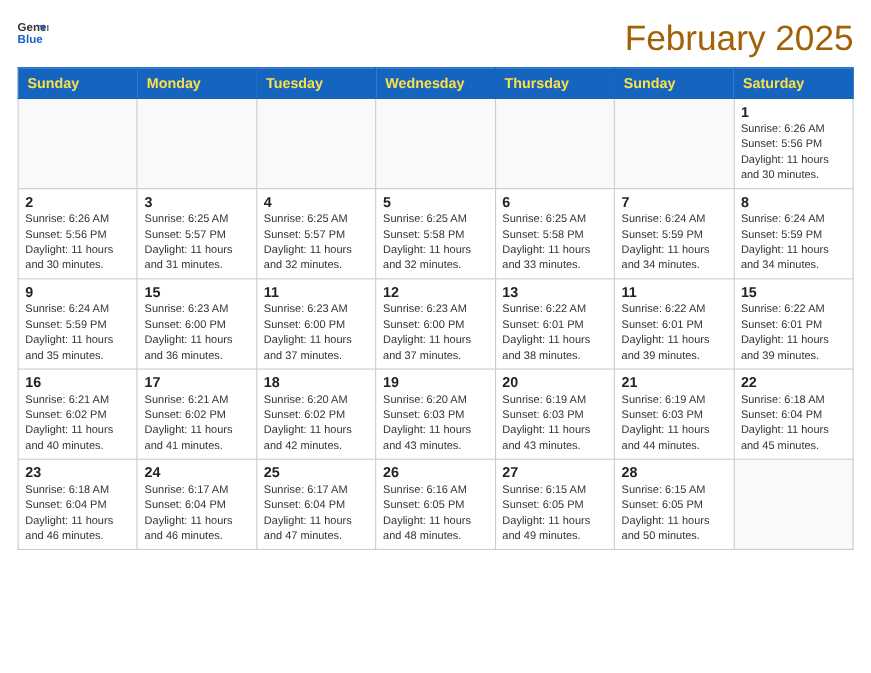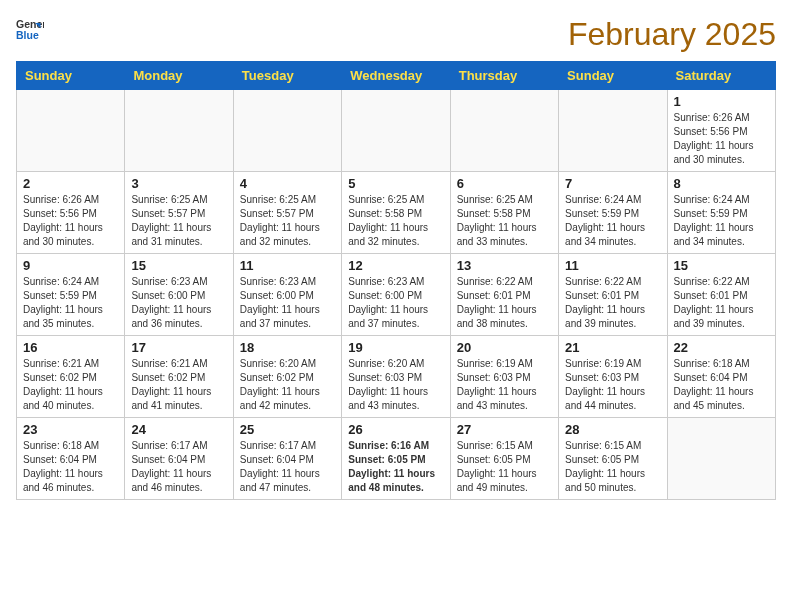--- a/index.html
+++ b/index.html
@@ -289,21 +289,21 @@
         </td>
         <td>
           <span class="day-num">25</span>
           <div class="day-info" style="white-space: pre-line;">Sunrise: 6:17 AM
 Sunset: 6:04 PM
 Daylight: 11 hours
 and 47 minutes.</div>
         </td>
         <td>
           <span class="day-num">26</span>
-          <div class="day-info" style="white-space: pre-line; font-weight: bold;">Sunrise: 6:16 AM
+          <div class="day-info" style="white-space: pre-line;">Sunrise: 6:16 AM
 Sunset: 6:05 PM
 Daylight: 11 hours
 and 48 minutes.</div>
         </td>
         <td>
           <span class="day-num">27</span>
           <div class="day-info" style="white-space: pre-line;">Sunrise: 6:15 AM
 Sunset: 6:05 PM
 Daylight: 11 hours
 and 49 minutes.</div>

